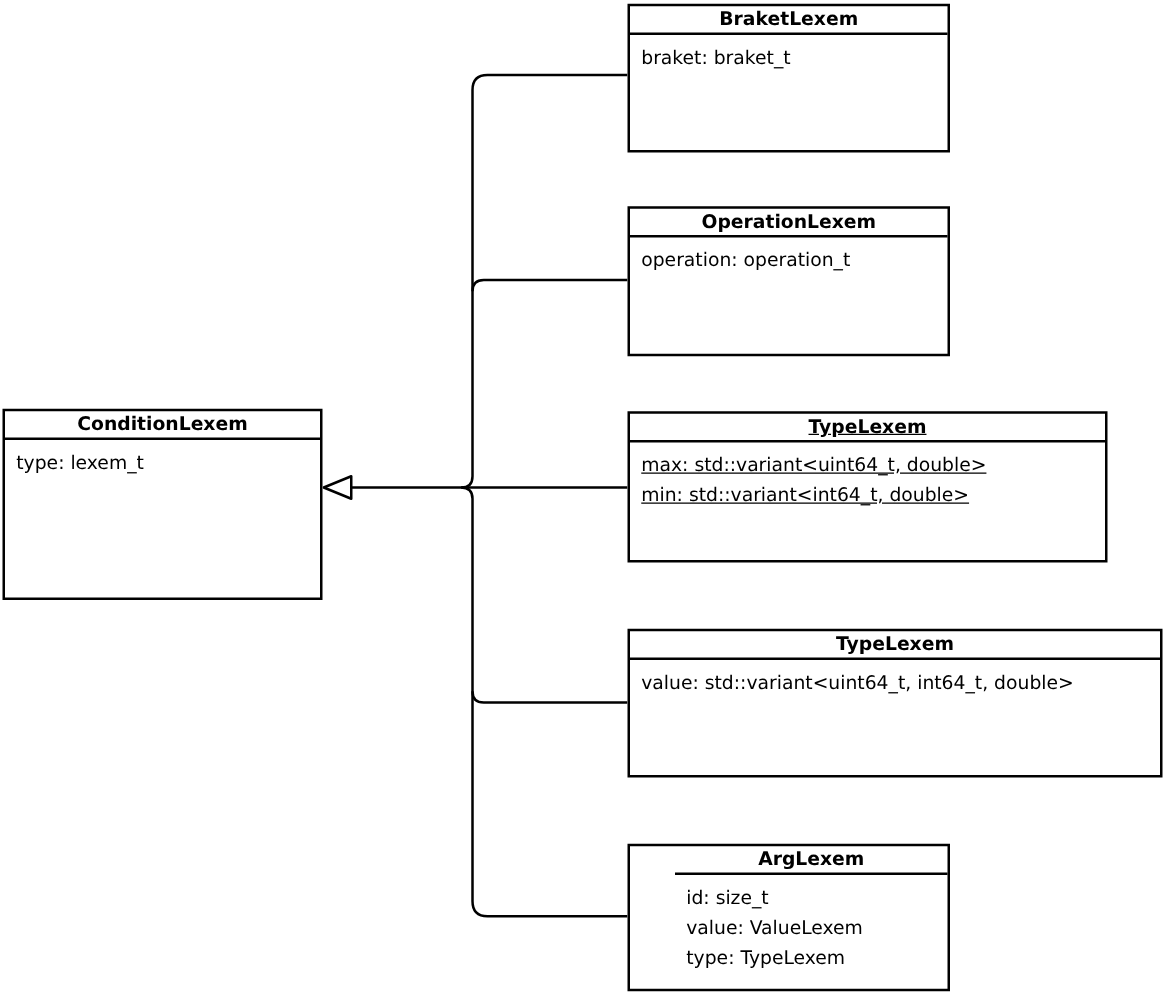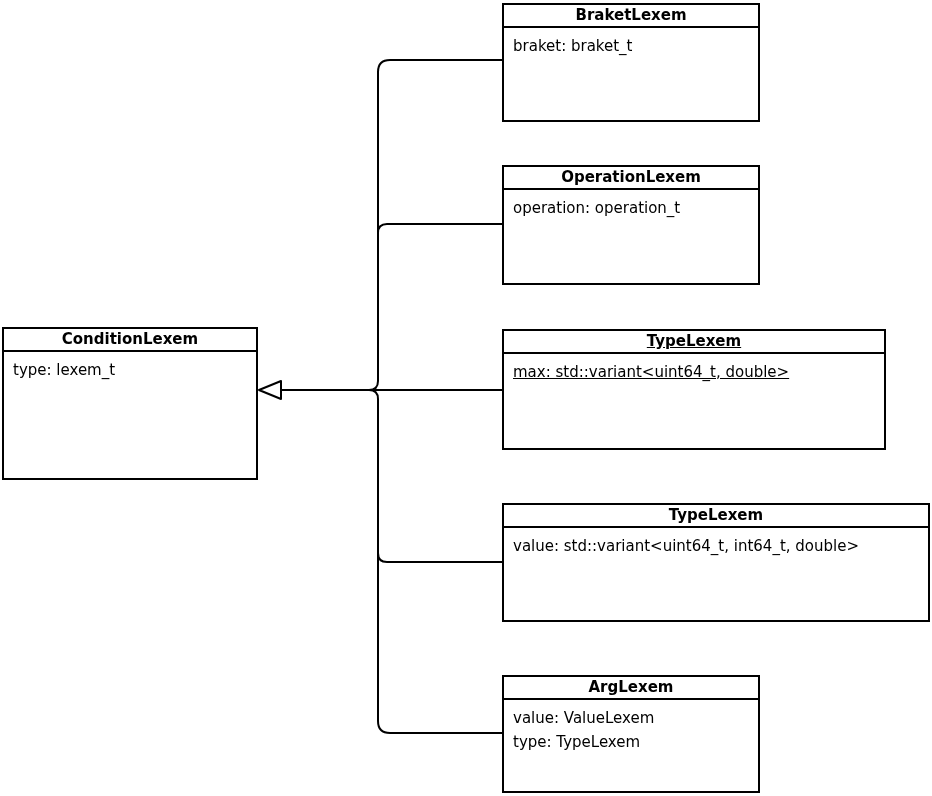--- a/index.html
+++ b/index.html
@@ -42,21 +42,21 @@
   .uml-attr {
     line-height: 24px;
     white-space: nowrap;
   }
   
   #box-condition { left: 2px;   top: 327px; width: 256px; height: 153px; }
   #box-braket    { left: 502px; top: 3px;   width: 258px; height: 119px; }
   #box-operation { left: 502px; top: 165px; width: 258px; height: 120px; }
   #box-type      { left: 502px; top: 329px; width: 384px; height: 121px; text-decoration: underline; }
   #box-value     { left: 502px; top: 503px; width: 428px; height: 119px; }
-  #box-arg       { left: 502px; top: 675px; width: 258px; height: 118px; }
+  #box-arg       { left: 502px; top: 675px; width: 258px; height: 118px; padding-left: 36px; }
 </style>
 </head>
 <body>
 
 <div id="canvas">
 
   <svg id="connector-layer" viewBox="0 0 932 796" xmlns="http://www.w3.org/2000/svg">
 
     <path d="M 281,390 H 502" fill="none" stroke="#000000" stroke-width="2"></path>
 
@@ -89,31 +89,33 @@
     <div class="uml-title">OperationLexem</div>
     <div class="uml-attrs">
       <div class="uml-attr">operation: operation_t</div>
     </div>
   </div>
 
   <div class="uml-class" id="box-type">
     <div class="uml-title">TypeLexem</div>
     <div class="uml-attrs">
       <div class="uml-attr">max: std::variant&lt;uint64_t, double&gt;</div>
+      <div class="uml-attr">min: std::variant&lt;int64_t, double&gt;</div>
     </div>
   </div>
 
   <div class="uml-class" id="box-value">
     <div class="uml-title">TypeLexem</div>
     <div class="uml-attrs">
       <div class="uml-attr">value: std::variant&lt;uint64_t, int64_t, double&gt;</div>
     </div>
   </div>
 
   <div class="uml-class" id="box-arg">
     <div class="uml-title">ArgLexem</div>
     <div class="uml-attrs">
+      <div class="uml-attr">id: size_t</div>
       <div class="uml-attr">value: ValueLexem</div>
       <div class="uml-attr">type: TypeLexem</div>
     </div>
   </div>
 
 </div>
 
 </body></html>

